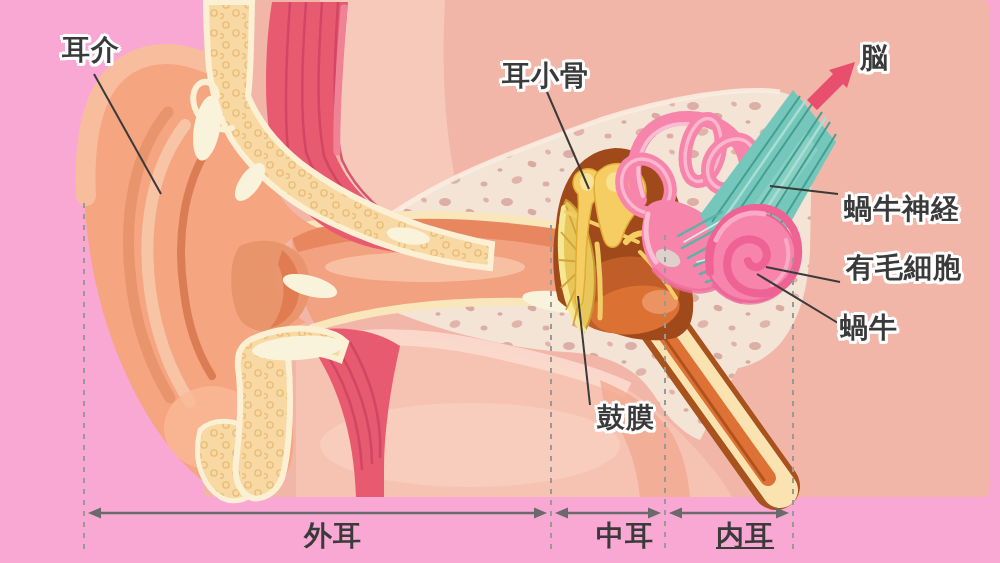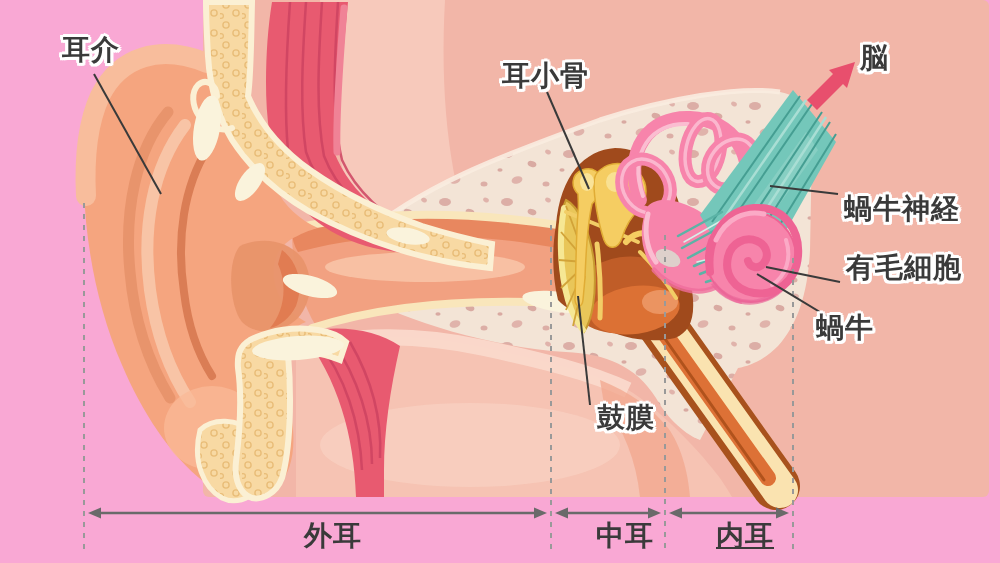--- a/index.html
+++ b/index.html
@@ -231,20 +231,20 @@
     <line x1="843" y1="326" x2="757" y2="274"></line>
     <line x1="590" y1="405" x2="578" y2="296"></line>
   </g>
 </svg>
 
 <div class="lbl outlined" style="left:62px;top:36px;">耳介</div>
 <div class="lbl outlined" style="left:502px;top:62px;">耳小骨</div>
 <div class="lbl outlined" style="left:860px;top:44px;">脳</div>
 <div class="lbl outlined" style="left:844px;top:184px;margin-top:11px;">蝸牛神経</div>
 <div class="lbl outlined" style="left:846px;top:254px;">有毛細胞</div>
-<div class="lbl outlined" style="left:816px;top:314px;">蝸牛</div>
+<div class="lbl outlined" style="left:840px;top:314px;">蝸牛</div>
 <div class="lbl outlined" style="left:576px;top:404px;padding-left:21px;">鼓膜</div>
 
 <div class="lbl centered" style="left:317px;top:522px;">外耳</div>
 <div class="lbl centered" style="left:609px;top:522px;">中耳</div>
 <div class="lbl centered" style="left:729px;top:522px;text-decoration:underline;">内耳</div>
 
 </div>
 
 </body></html>

